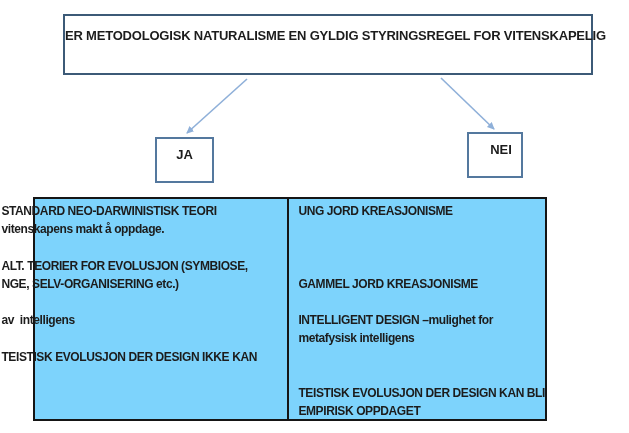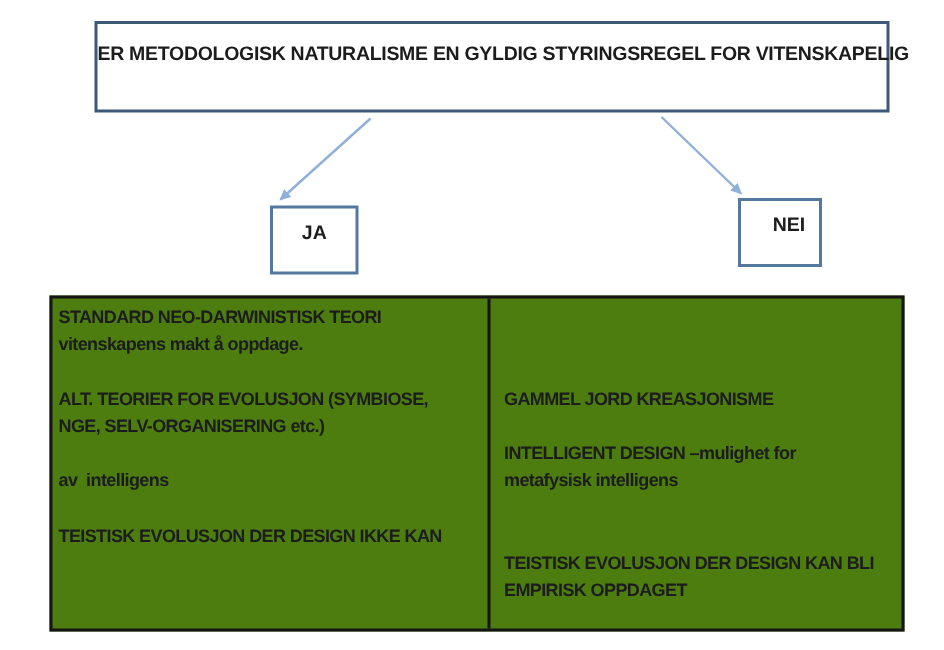--- a/index.html
+++ b/index.html
@@ -44,31 +44,31 @@
   .arrow-head{fill:var(--arrow);}
 
   
   .branch-box{
     border:2px solid var(--branch-border);
     background:#fff;
     text-align:center;
     font-weight:bold;
     font-size:13px;
     padding-top:8px;
-    margin-left:25px;
   }
   #ja-box{left:155px;top:137px;width:59px;height:46px;}
   #nei-box{left:467px;top:132px;width:56px;height:46px;padding-left:12px;}
 
   
   #comparison-table{
-    left:33px;top:197px;width:570px;height:224px;
+    left:33px;top:197px;width:514px;height:224px;
     border:2px solid var(--table-border);
-    background:#4d7c0f;
+    background:#7dd3fc;
     display:flex;
+    justify-content:flex-end;
   }
   .t-cell{
     padding-top:3px;
     font-weight:bold;
     font-size:12px;
     letter-spacing:-0.4px;
   }
   #left-cell{
     width:292px;flex:0 0 292px;
     border-right:2px solid var(--table-border);
@@ -107,20 +107,21 @@
     <div class="tline">vitenskapens makt å oppdage.</div>
     <div class="tline"></div>
     <div class="tline">ALT. TEORIER FOR EVOLUSJON (SYMBIOSE,</div>
     <div class="tline">NGE, SELV-ORGANISERING etc.)</div>
     <div class="tline"></div>
     <div class="tline">av  intelligens</div>
     <div class="tline"></div>
     <div class="tline">TEISTISK EVOLUSJON DER DESIGN IKKE KAN</div>
   </div>
   <div id="right-cell" class="t-cell">
+    <div class="tline">UNG JORD KREASJONISME</div>
     <div class="tline"></div>
     <div class="tline"></div>
     <div class="tline"></div>
     <div class="tline">GAMMEL JORD KREASJONISME</div>
     <div class="tline"></div>
     <div class="tline">INTELLIGENT DESIGN –mulighet for</div>
     <div class="tline">metafysisk intelligens</div>
     <div class="tline"></div>
     <div class="tline"></div>
     <div class="tline">TEISTISK EVOLUSJON DER DESIGN KAN BLI</div>

